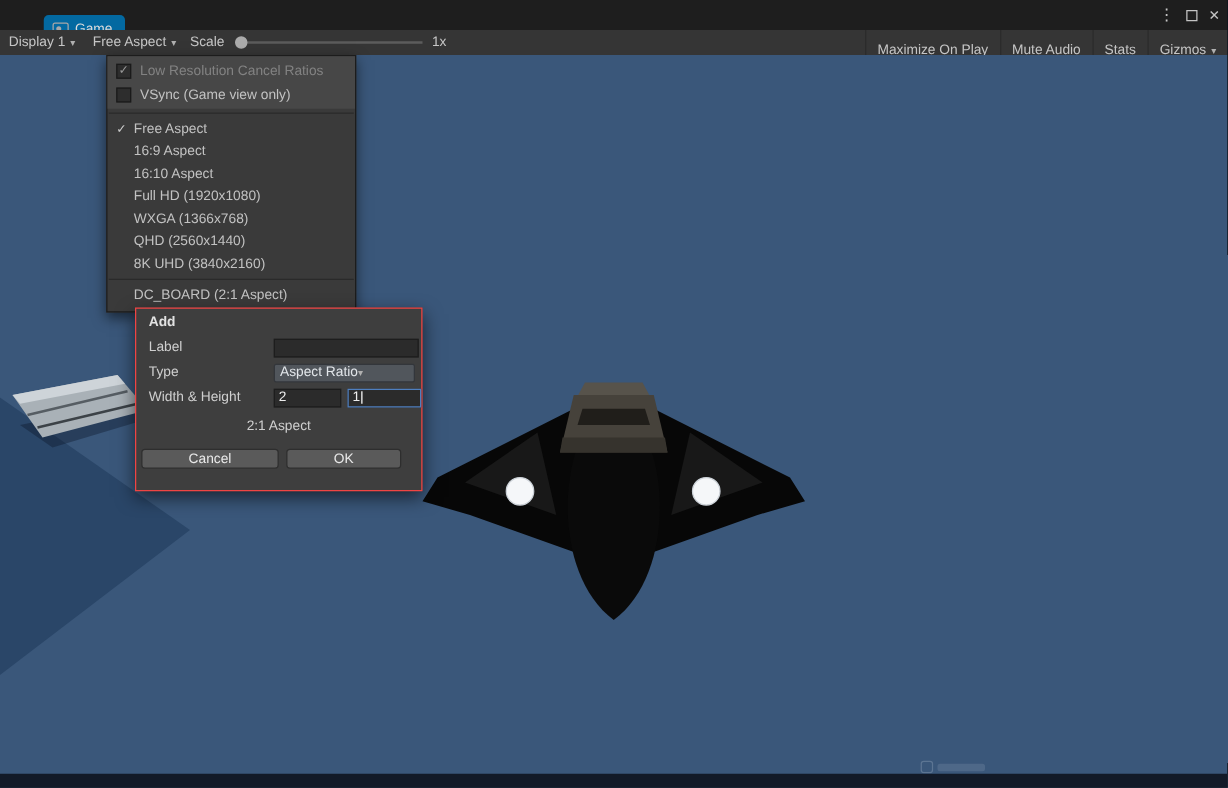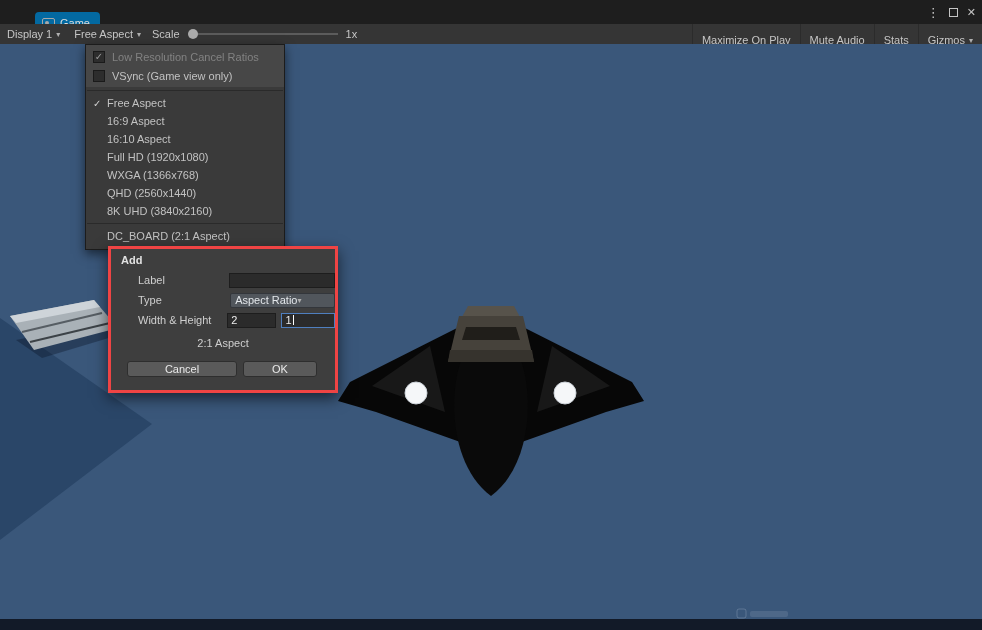--- a/index.html
+++ b/index.html
@@ -39,37 +39,37 @@
   .mi { height:18px; display:flex; align-items:center; color:#c2c2c2; position:relative; padding-left:7px; }
   .menu-top .mi { height:19px; }
   .mi .cb { width:12px; height:12px; background:#2d2d2d; border:1px solid #1a1a1a; margin-right:7px;
             display:flex; align-items:center; justify-content:center; font-size:10px; color:#9a9a9a; }
   .mi .mi-check { width:14px; display:inline-block; font-size:10px; color:#cfcfcf; }
   .mi .dim { color:#828282; }
   .menu-sep { height:1px; background:#2a2a2a; margin:3px 1px; }
 
   
   .dialog { position:absolute; left:108px; top:246px; width:230px; height:147px; background:#3e3e3e;
-            border:3px solid #ef4444; box-shadow:0 5px 14px rgba(0,0,0,.6); z-index:6; }
+            border:1px solid #ef4444; box-shadow:0 5px 14px rgba(0,0,0,.6); z-index:6; }
   .dlg-title { font-weight:bold; color:#e2e2e2; padding:5px 0 4px 10px; }
-  .dlg-row { display:flex; align-items:center; height:20px; padding-left:27px; }
+  .dlg-row { display:flex; align-items:center; height:20px; padding-left:10px; }
   .dlg-row .lbl { width:100px; color:#cfcfcf; }
   .field { background:#2b2b2b; border:1px solid #1d1d1d; height:15px; line-height:13px; padding:0 3px; color:#ececec; }
   .field.label-f { width:116px; }
   .dd { background:#51565c; border:1px solid #33363b; height:15px; width:113px; display:flex; align-items:center;
         justify-content:flex-start; padding:0 4px; color:#e2e6ea; border-radius:2px; }
   .field.w-f { width:54px; margin-right:5px; }
   .field.h-f { width:59px; border-color:#4f7fbf; display:flex; align-items:center; }
   .caret { display:inline-block; width:1px; height:10px; background:#ffffff; margin-left:1px; }
   .dlg-preview { text-align:center; color:#cfcfcf; margin-top:7px; height:16px; }
-  .dlg-btns { display:flex; gap:6px; padding-left:16px; margin-top:8px; }
+  .dlg-btns { display:flex; gap:6px; padding-left:4px; margin-top:8px; }
   .dlg-btn { background:#5a5a5a; border:1px solid #2e2e2e; border-radius:3px; color:#e9e9e9; height:16px;
              line-height:14px; text-align:center; font-size:11px; font-family:inherit; }
   .btn-cancel { width:110px; }
-  .btn-ok { width:74px; }
+  .btn-ok { width:92px; }
 </style>
 </head>
 <body>
 
 <div class="tabstrip">
   <div class="tab">
     <span class="tab-icon"></span>
     <span>Game</span>
   </div>
   <div class="win-controls">

